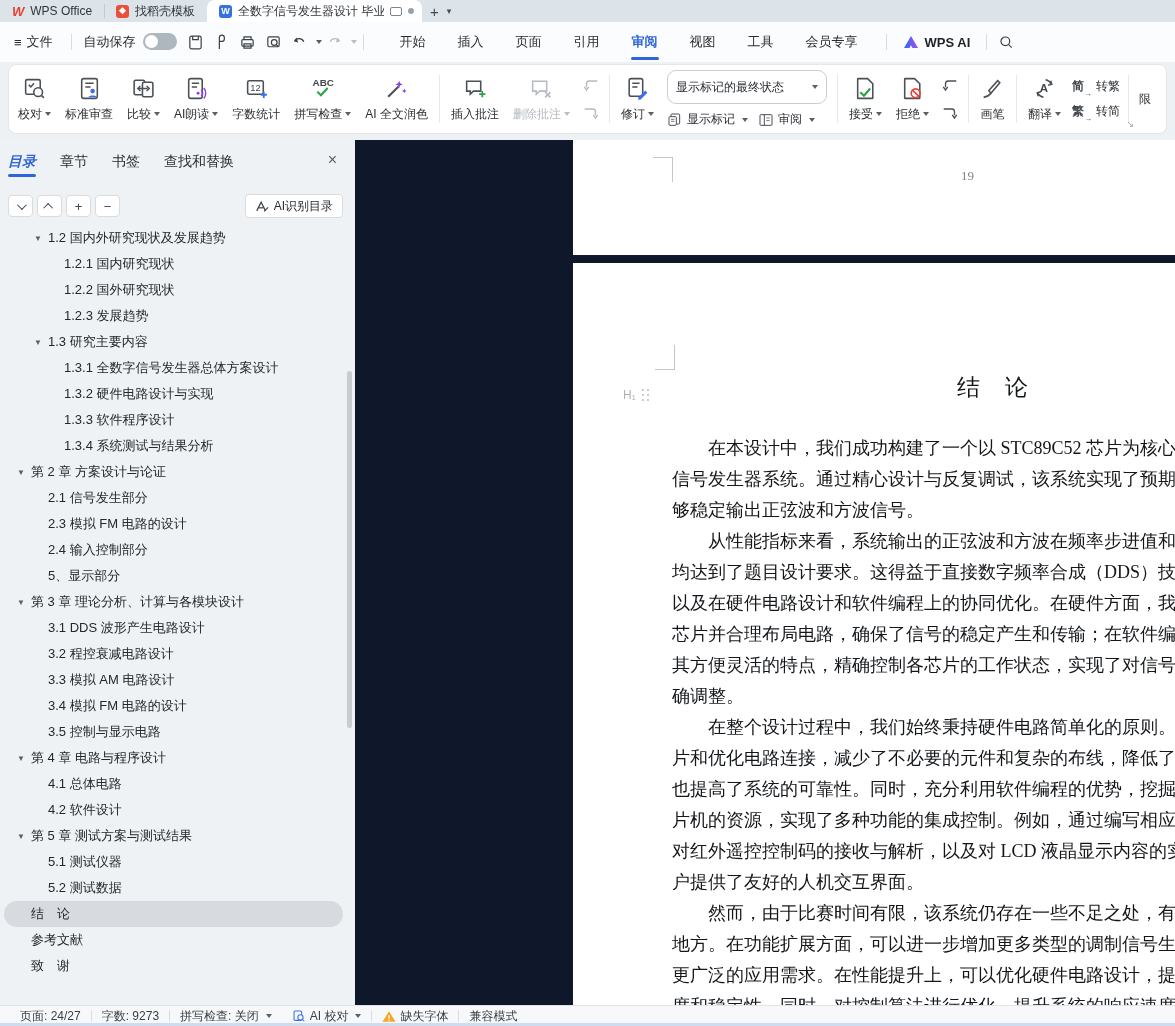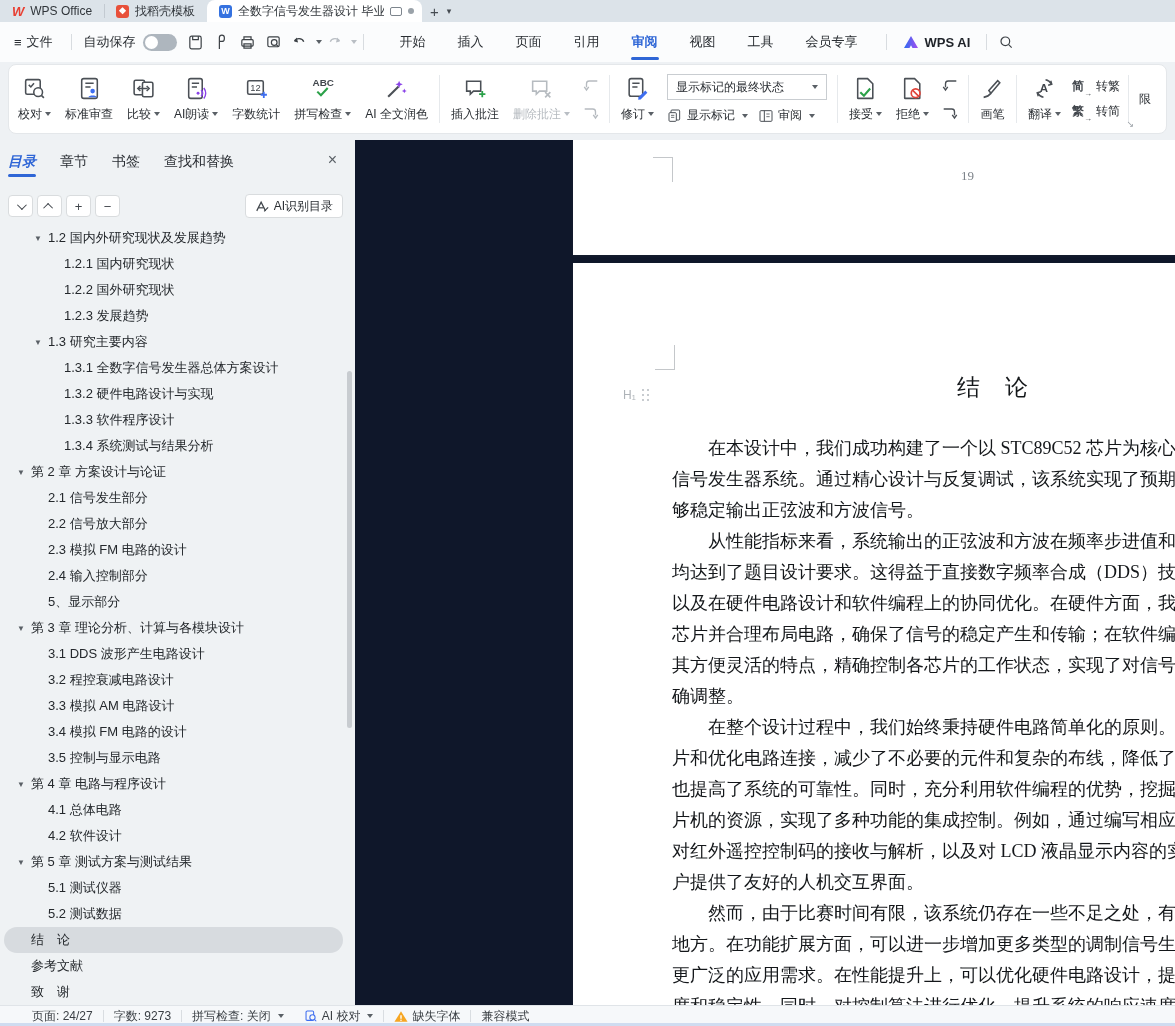--- a/index.html
+++ b/index.html
@@ -19,21 +19,21 @@
   .tab-title { max-width:146px; overflow:hidden; white-space:nowrap; }
   .monitor-ic { width:12px; height:9px; border:1px solid #7d858d; border-radius:2px; display:inline-block; }
   .dot-ic { width:6px; height:6px; background:#9aa2a9; border-radius:50%; display:inline-block; }
   .tab-plus { font-size:15px; color:#454b51; padding:0 8px; display:flex; align-items:center; }
   .tab-chev { font-size:9px; color:#454b51; display:flex; align-items:center; padding-right:6px; }
 
   
   .menubar { height:40px; background:#fbfcfd; display:flex; align-items:center; font-size:13px; }
   .file-btn { display:flex; align-items:center; gap:5px; padding:0 12px 0 14px; color:#2a2e33; }
   .vdiv { width:1px; height:16px; background:#d8dce0; margin:0 6px; }
-  .autosave { display:flex; align-items:flex-end; gap:7px; padding:0 6px; }
+  .autosave { display:flex; align-items:flex-start; gap:7px; padding:0 6px; }
   .toggle { width:34px; height:17px; background:#aeb6be; border-radius:9px; position:relative; }
   .toggle::after { content:""; position:absolute; left:2px; top:2px; width:13px; height:13px; background:#fff; border-radius:50%; }
   .qicon { width:26px; height:26px; display:flex; align-items:center; justify-content:center; border-radius:4px; }
   .caret { display:inline-block; width:0; height:0; border-left:3.5px solid transparent; border-right:3.5px solid transparent; border-top:4px solid #5a6066; margin-left:3px; }
   .caret.lite { border-top-color:#b9bec4; }
   .menus { display:flex; margin-left:14px; }
   .mitem { padding:0 16px; height:40px; display:flex; align-items:center; position:relative; color:#2a2e33; }
   .mitem.active { color:#2f66d6; font-weight:bold; }
   .mitem.active::after { content:""; position:absolute; left:50%; transform:translateX(-50%); bottom:2px; width:28px; height:3px; background:#2f66d6; border-radius:2px; }
   .wpsai { display:flex; align-items:center; gap:6px; padding:0 10px; font-weight:bold; color:#1f2329; }
@@ -42,21 +42,21 @@
   .ribbonwrap { height:78px; background:#eef1f4; padding:2px 8px 6px; }
   .ribbon { background:#ffffff; border:1px solid #e4e7ea; border-radius:8px; height:70px; display:flex; align-items:center; padding:0 2px; position:relative; overflow:hidden; }
   .rdiv { width:1px; height:48px; background:#e6e9ec; margin:0 4px; flex:0 0 auto; }
   .rbtn { display:flex; flex-direction:column; align-items:center; justify-content:center; gap:5px; padding:0 7px; height:62px; border-radius:6px; font-size:12px; color:#2a2e33; flex:0 0 auto; white-space:nowrap; }
   .rbtn .rlabel { display:flex; align-items:center; }
   .rbtn.disabled { color:#b6bbc0; }
   .ricon svg { display:block; }
   .rsmallcol { display:flex; flex-direction:column; justify-content:center; gap:12px; padding:0 4px; }
   .rsmall { width:20px; height:16px; display:flex; align-items:center; justify-content:center; }
   .rcol { display:flex; flex-direction:column; justify-content:center; gap:7px; padding:0 6px; }
-  .rselect { width:160px; height:26px; border:1px solid #c9cdd1; border-radius:0; display:flex; align-items:center; justify-content:space-between; padding:0 8px; font-size:12px; color:#2a2e33; background:#fff; }
+  .rselect { width:160px; height:34px; border:1px solid #c9cdd1; border-radius:9px; display:flex; align-items:center; justify-content:space-between; padding:0 8px; font-size:12px; color:#2a2e33; background:#fff; }
   .rrow { display:flex; gap:10px; align-items:center; }
   .rinline { display:flex; align-items:center; gap:4px; font-size:12px; color:#2a2e33; white-space:nowrap; }
   .rstack2 { display:flex; flex-direction:column; justify-content:center; gap:8px; padding:0 4px; }
   .zh-prefix { font-size:12px; font-weight:bold; color:#41464c; position:relative; margin-right:8px; }
   .zh-prefix .arr { position:absolute; right:-8px; bottom:-3px; font-size:8px; color:#41464c; }
   .launcher { position:absolute; right:32px; bottom:4px; font-size:9px; color:#9aa0a6; }
   .clipped-label { font-size:12px; color:#2a2e33; padding-left:6px; }
 
   
   .main { display:flex; height:865px; }
@@ -94,21 +94,21 @@
   .pagenum { position:absolute; left:388px; top:28px; font-family:"Liberation Serif", serif; font-size:13px; color:#7d838a; }
   .h1marker { position:absolute; left:50px; top:125px; display:flex; align-items:center; gap:6px; color:#aeb3b8; font-size:12px; }
   .dots6 { display:grid; grid-template-columns:3px 3px; grid-auto-rows:3px; gap:2px; }
   .dots6 i { width:2.5px; height:2.5px; background:#b6bbc0; border-radius:50%; }
   .dheading { position:absolute; top:109px; left:0; width:840px; text-align:center; font-family:"Liberation Serif", serif; font-size:23px; color:#14171a; letter-spacing:1px; }
   .bodytext { position:absolute; top:170px; left:0; width:840px; font-family:"Liberation Serif", serif; font-size:18px; color:#14171a; }
   .dline { height:31px; line-height:31px; padding-left:99px; white-space:nowrap; }
   .dline.indent { padding-left:135px; }
 
   
-  .statusbar { height:21px; background:#f6f8fa; border-top:1px solid #e0e4e8; display:flex; align-items:center; font-size:12px; color:#3a3f44; padding-left:22px; position:relative; }
+  .statusbar { height:21px; background:#f6f8fa; border-top:1px solid #e0e4e8; display:flex; align-items:center; font-size:12px; color:#3a3f44; padding-left:10px; position:relative; }
   .sb-item { display:flex; align-items:center; gap:4px; padding:0 10px; }
   .sb-div { width:1px; height:12px; background:#d9dde1; }
   .bottom-strip { position:absolute; left:0; right:0; bottom:0; height:3px; background:#cfdcf0; }
   svg { flex:0 0 auto; }
 </style>
 </head>
 <body>
 
 <div class="tabbar">
   <div class="wtab">
@@ -599,24 +599,20 @@
         <div class="trow lv1 has-arrow">
           <span class="arr">▼</span>
           <span>第 2 章 方案设计与论证</span>
         </div>
 
         <div class="trow lv2">
           <span class="arr">▼</span>
           <span>2.1 信号发生部分</span>
         </div>
 
-        <div class="trow lv2">
-          <span class="arr">▼</span>
-          <span>2.2 信号放大部分</span>
-        </div>
 
         <div class="trow lv2">
           <span class="arr">▼</span>
           <span>2.3 模拟 FM 电路的设计</span>
         </div>
 
         <div class="trow lv2">
           <span class="arr">▼</span>
           <span>2.4 输入控制部分</span>
         </div>

